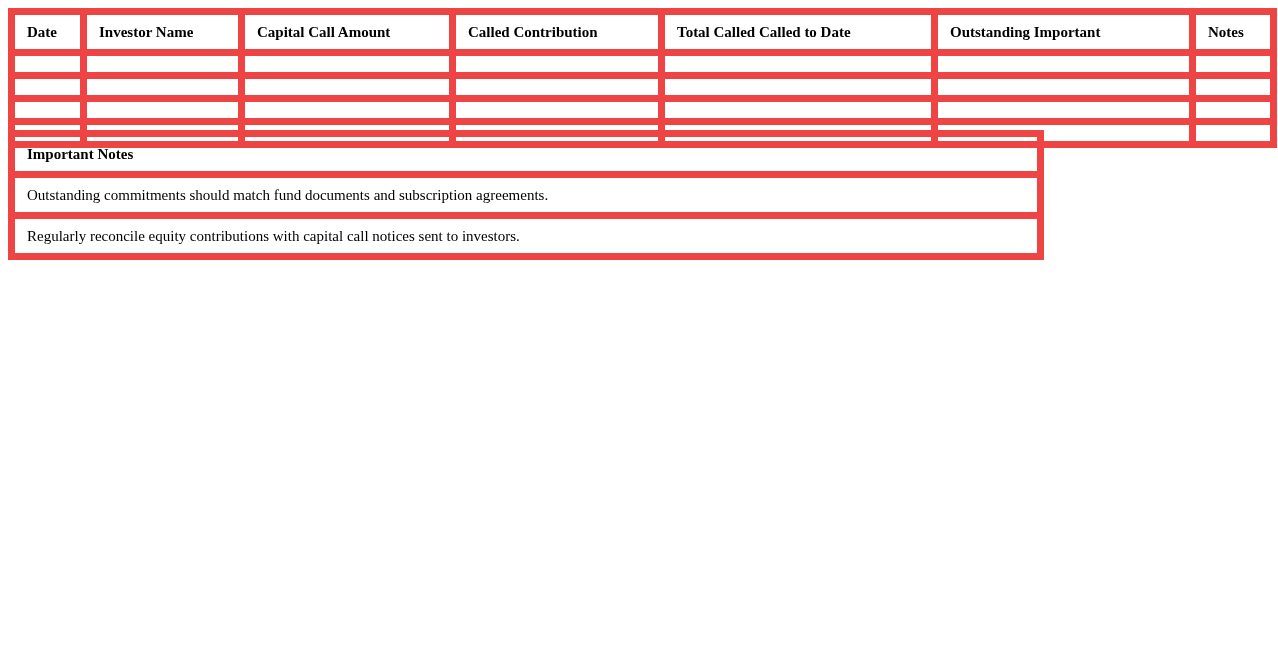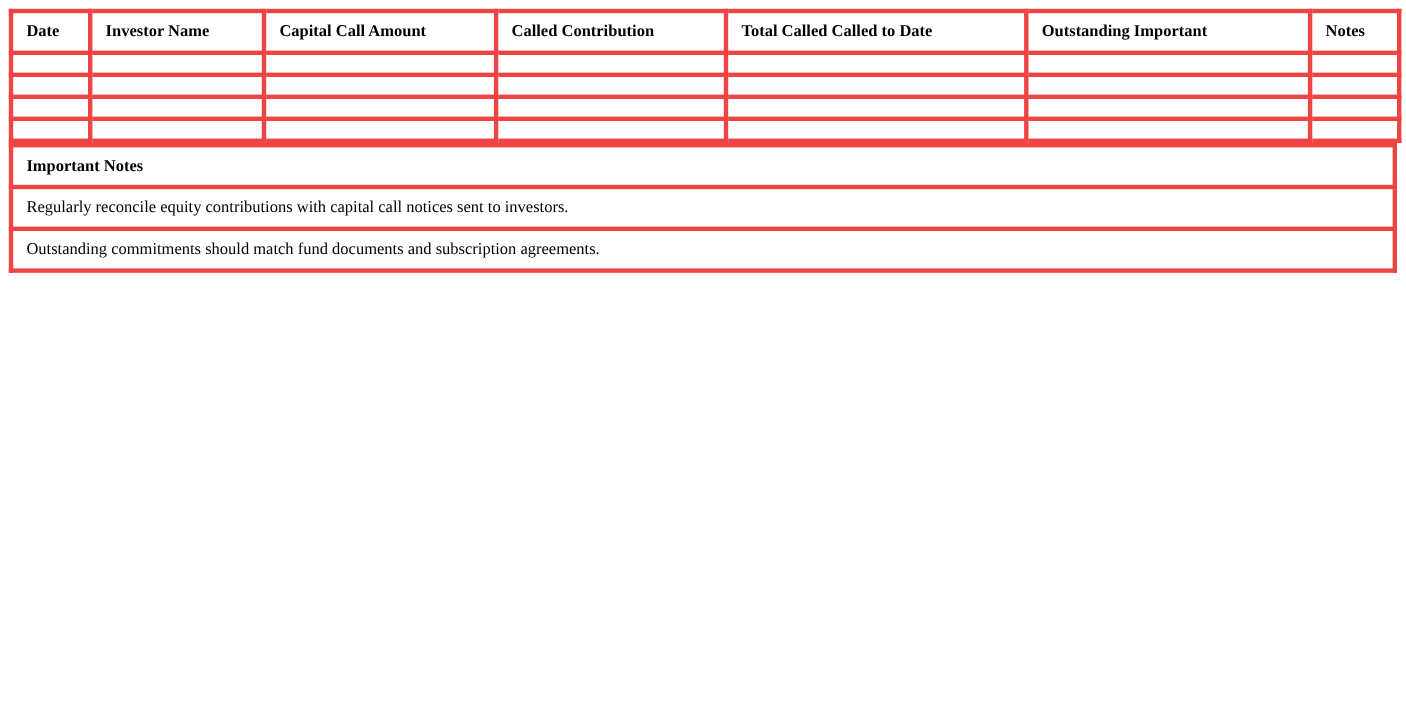--- a/index.html
+++ b/index.html
@@ -1,18 +1,18 @@
 <!DOCTYPE html>
 <html><head>
 <meta charset="utf-8">
 <style>
   html, body { margin: 0; padding: 0; background: #ffffff; }
   body { width: 1278px; height: 650px; position: relative; font-family: "Liberation Serif", serif; color: #000; }
-  table { border-collapse: collapse; position: absolute; left: 8px; width: 1262px; table-layout: fixed; }
-  td, th { border: 4px solid #ef4444; font-size: 15px; text-align: left; padding: 0 12px; }
+  table { border-collapse: collapse; position: absolute; left: 8px; width: 1036px; table-layout: fixed; }
+  td, th { border: 7px solid #ef4444; font-size: 15px; text-align: left; padding: 0 12px; }
   #cap-table { top: 8px; }
   #cap-table th { height: 34px; font-weight: bold; }
   #cap-table td { height: 16px; padding: 0; }
   #notes-table { top: 130px; }
   #notes-table th, #notes-table td { height: 34px; }
   #notes-table th { font-weight: bold; }
 </style>
 </head>
 <body>
 
@@ -78,19 +78,19 @@
 </table>
 
 <table id="notes-table">
   <thead>
     <tr>
       <th>Important Notes</th>
     </tr>
   </thead>
   <tbody>
     <tr>
-        <td>Regularly reconcile equity contributions with capital call notices sent to investors.</td>
+        <td>Outstanding commitments should match fund documents and subscription agreements.</td>
       </tr>
     <tr>
-        <td>Outstanding commitments should match fund documents and subscription agreements.</td>
+        <td>Regularly reconcile equity contributions with capital call notices sent to investors.</td>
       </tr>
   </tbody>
 </table>
 
 </body></html>

